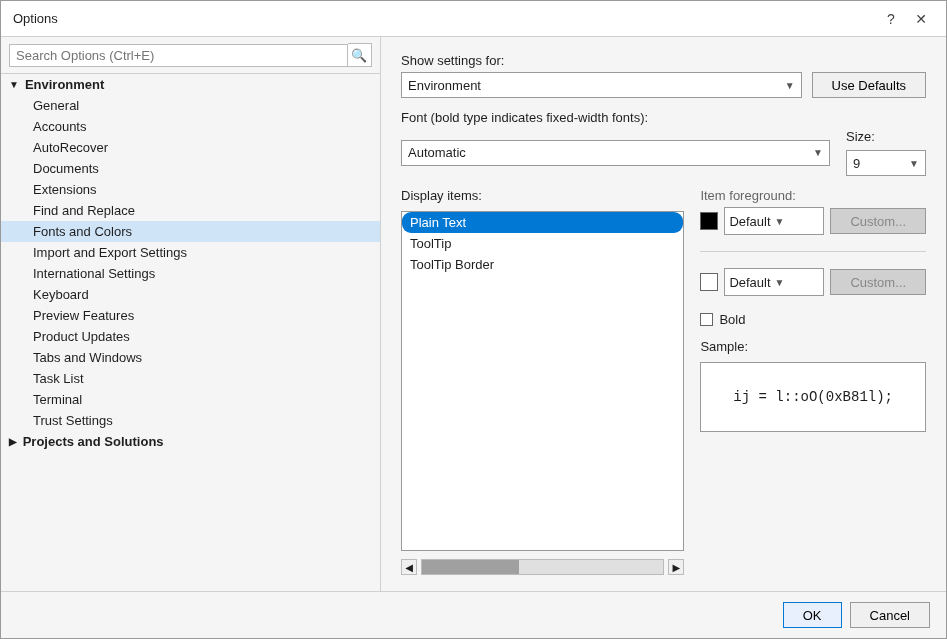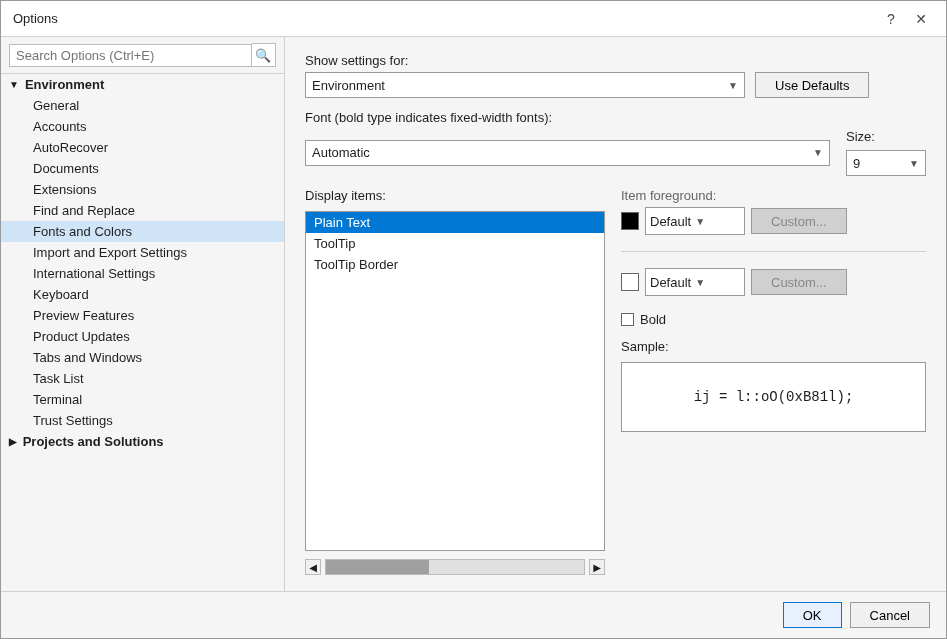--- a/index.html
+++ b/index.html
@@ -54,21 +54,21 @@
     }
 
     .dialog-body {
       display: flex;
       flex: 1;
       overflow: hidden;
     }
 
     
     .left-panel {
-      width: 284px;
+      width: 380px;
       background: #f5f5f5;
       border-right: 1px solid #d0d0d0;
       display: flex;
       flex-direction: column;
     }
     .search-box {
       padding: 6px 8px;
       display: flex;
       align-items: center;
       border-bottom: 1px solid #d0d0d0;
@@ -194,20 +194,21 @@
       border: 1px solid #999;
       background: white;
       flex: 1;
       overflow: hidden;
       position: relative;
     }
     .display-list-item {
       padding: 3px 8px;
       cursor: pointer;
       font-size: 13px;
+      border-radius: 9px;
     }
     .display-list-item.selected {
       background: #0078d4;
       color: white;
     }
 
     .list-scrollbar {
       display: flex;
       align-items: center;
       gap: 4px;

